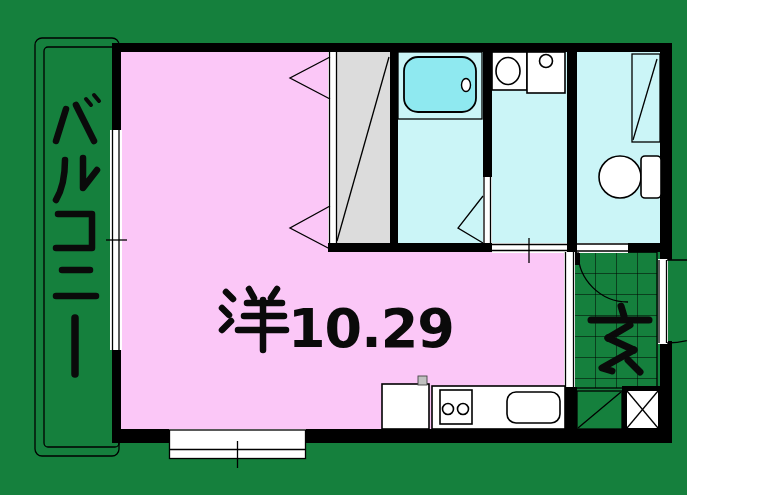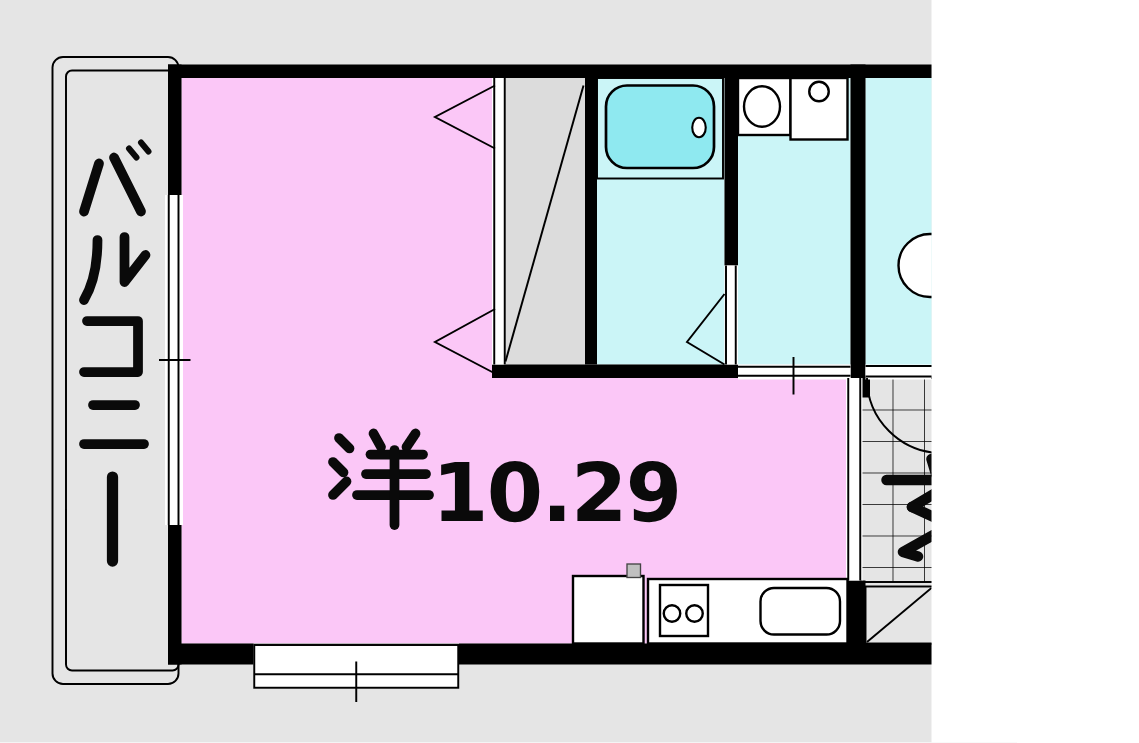--- a/index.html
+++ b/index.html
@@ -1,16 +1,16 @@
 <!DOCTYPE html>
 <html><head>
 <meta charset="utf-8">
 <style>
   html,body{margin:0;padding:0;background:#fff;}
-  .stage{position:relative;width:621px;height:495px;background:#e5e5e5;overflow:hidden;
+  .stage{position:relative;width:687px;height:495px;background:#15803d;overflow:hidden;
          font-family:"DejaVu Sans","Liberation Sans",sans-serif;}
   svg{display:block}
   .ghost{opacity:0;font-size:10px;}
   .thin{stroke:#000;stroke-width:1.3;fill:none;}
   .fix{stroke:#000;stroke-width:1.6;fill:#fff;}
   .glyph{stroke:#0a0a0a;fill:none;stroke-linecap:round;stroke-linejoin:round;}
 </style>
 </head>
 <body>
 

